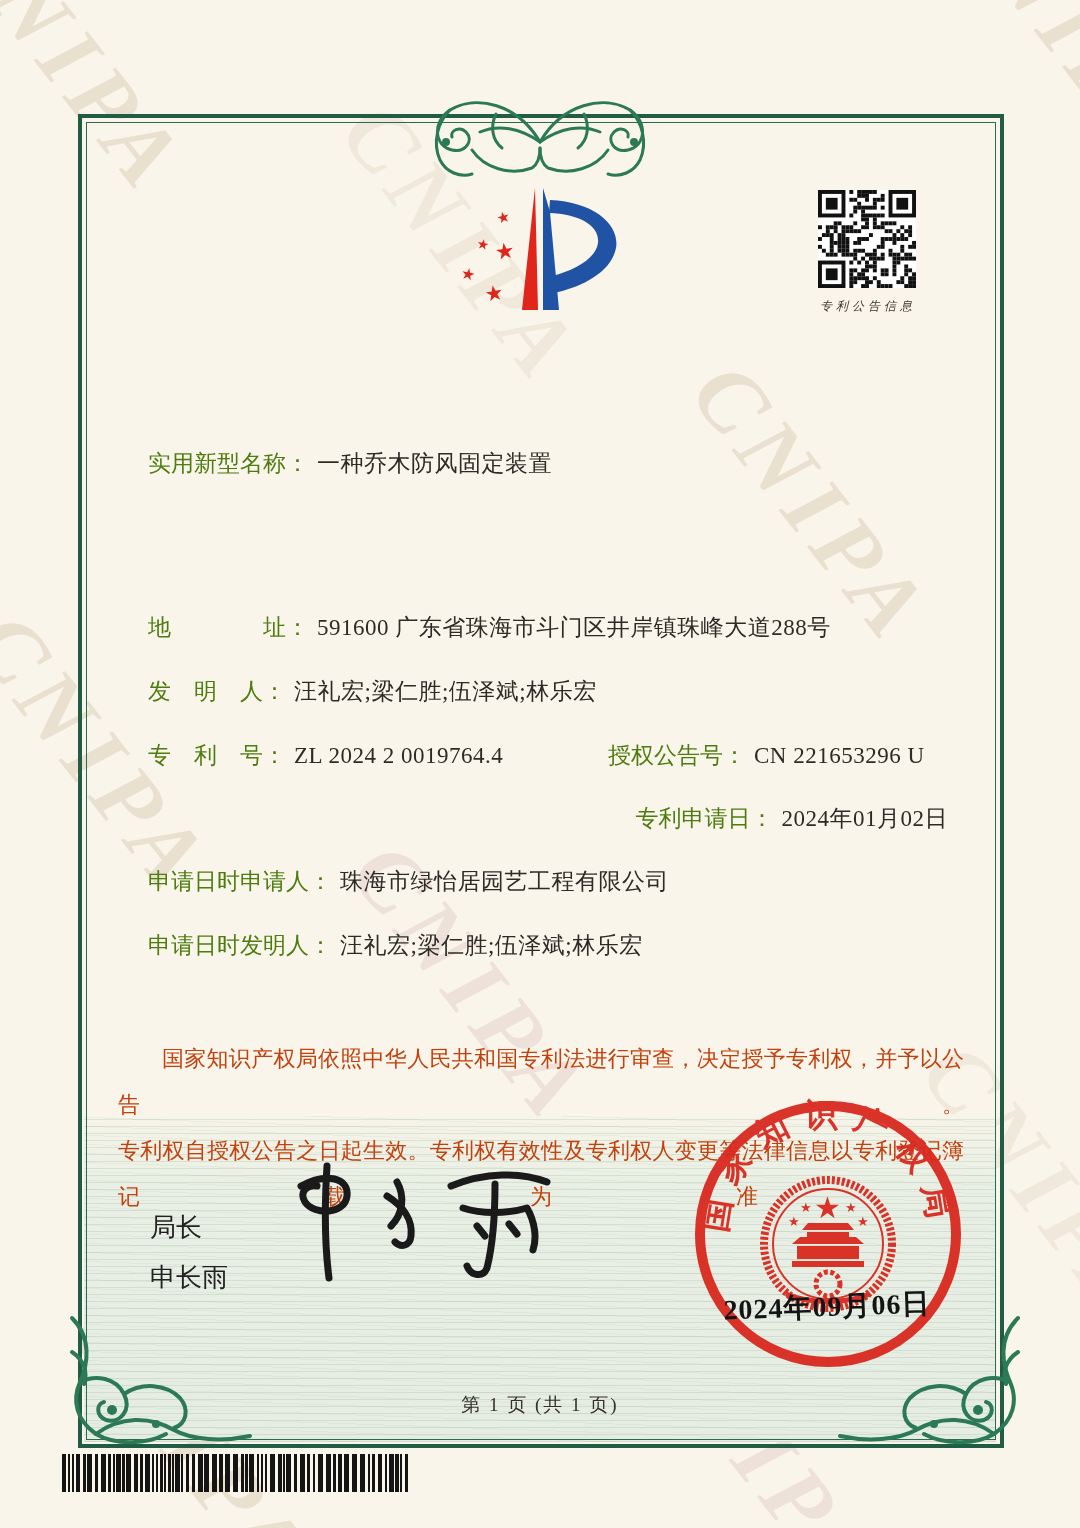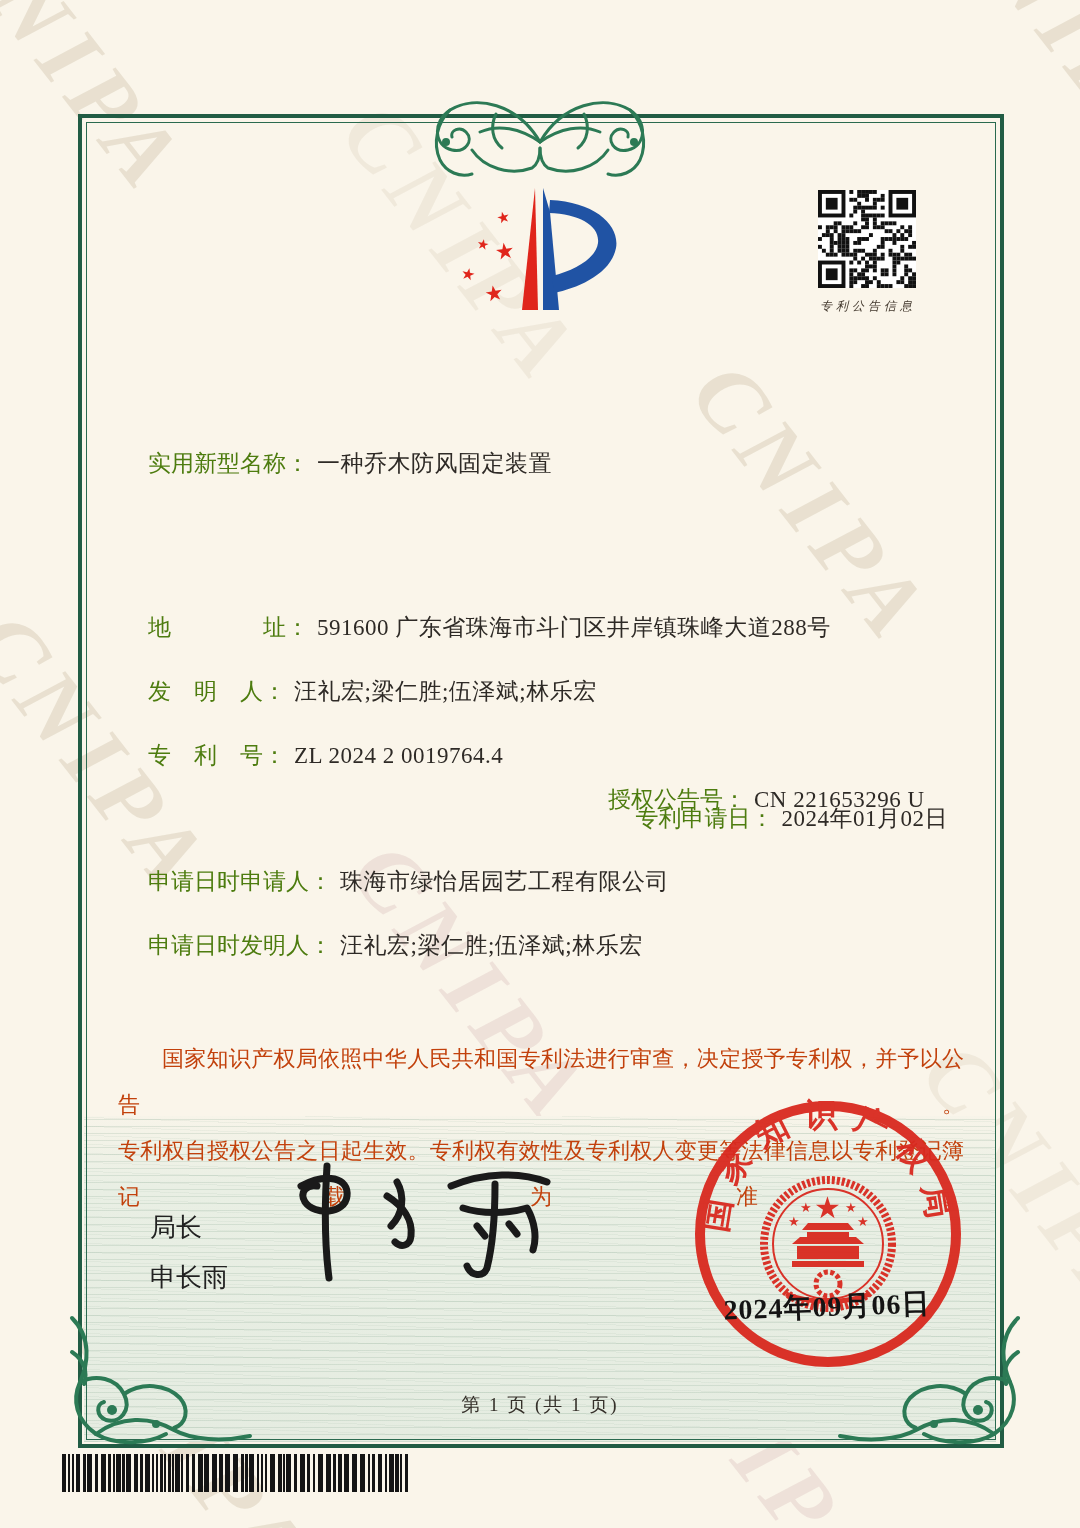--- a/index.html
+++ b/index.html
@@ -35,21 +35,21 @@
   .qr{position:absolute;left:818px;top:190px;width:98px;height:98px;background:#fff;}
   .qr svg{display:block;}
   .qr-caption{position:absolute;left:786px;top:298px;width:164px;text-align:center;
       font-size:12px;letter-spacing:4px;font-style:italic;color:#43392e;}
   .title{position:absolute;left:0;top:318px;width:1080px;text-align:center;
       font-size:55px;font-weight:bold;letter-spacing:5px;color:#151515;}
   
   .row{position:absolute;left:148px;width:800px;font-size:23px;color:#2e2a26;white-space:pre;}
   .row .lbl{color:#4d7c0f;}
   .row .val{margin-left:8px;letter-spacing:.5px;}
-  .row .pair2{position:absolute;left:460px;top:0;margin-top:44px;}
+  .row .pair2{position:absolute;left:460px;top:0;}
   .r0{top:448px;} .r1{top:548px;} .r2{top:612px;} .r3{top:676px;}
   .r4{top:740px;} .r5{top:803px;text-align:right;} .r6{top:866px;} .r7{top:930px;}
   
   .statement{position:absolute;left:118px;top:1036px;width:846px;font-size:22px;
       color:#c2410c;line-height:46px;}
   .statement .ln{text-align:justify;text-align-last:justify;}
   .statement .ln.first{text-indent:2em;}
   
   .signer{position:absolute;left:150px;top:1202px;font-family:"Liberation Sans","DejaVu Sans",sans-serif;
       font-size:26px;color:#222;line-height:50px;}

